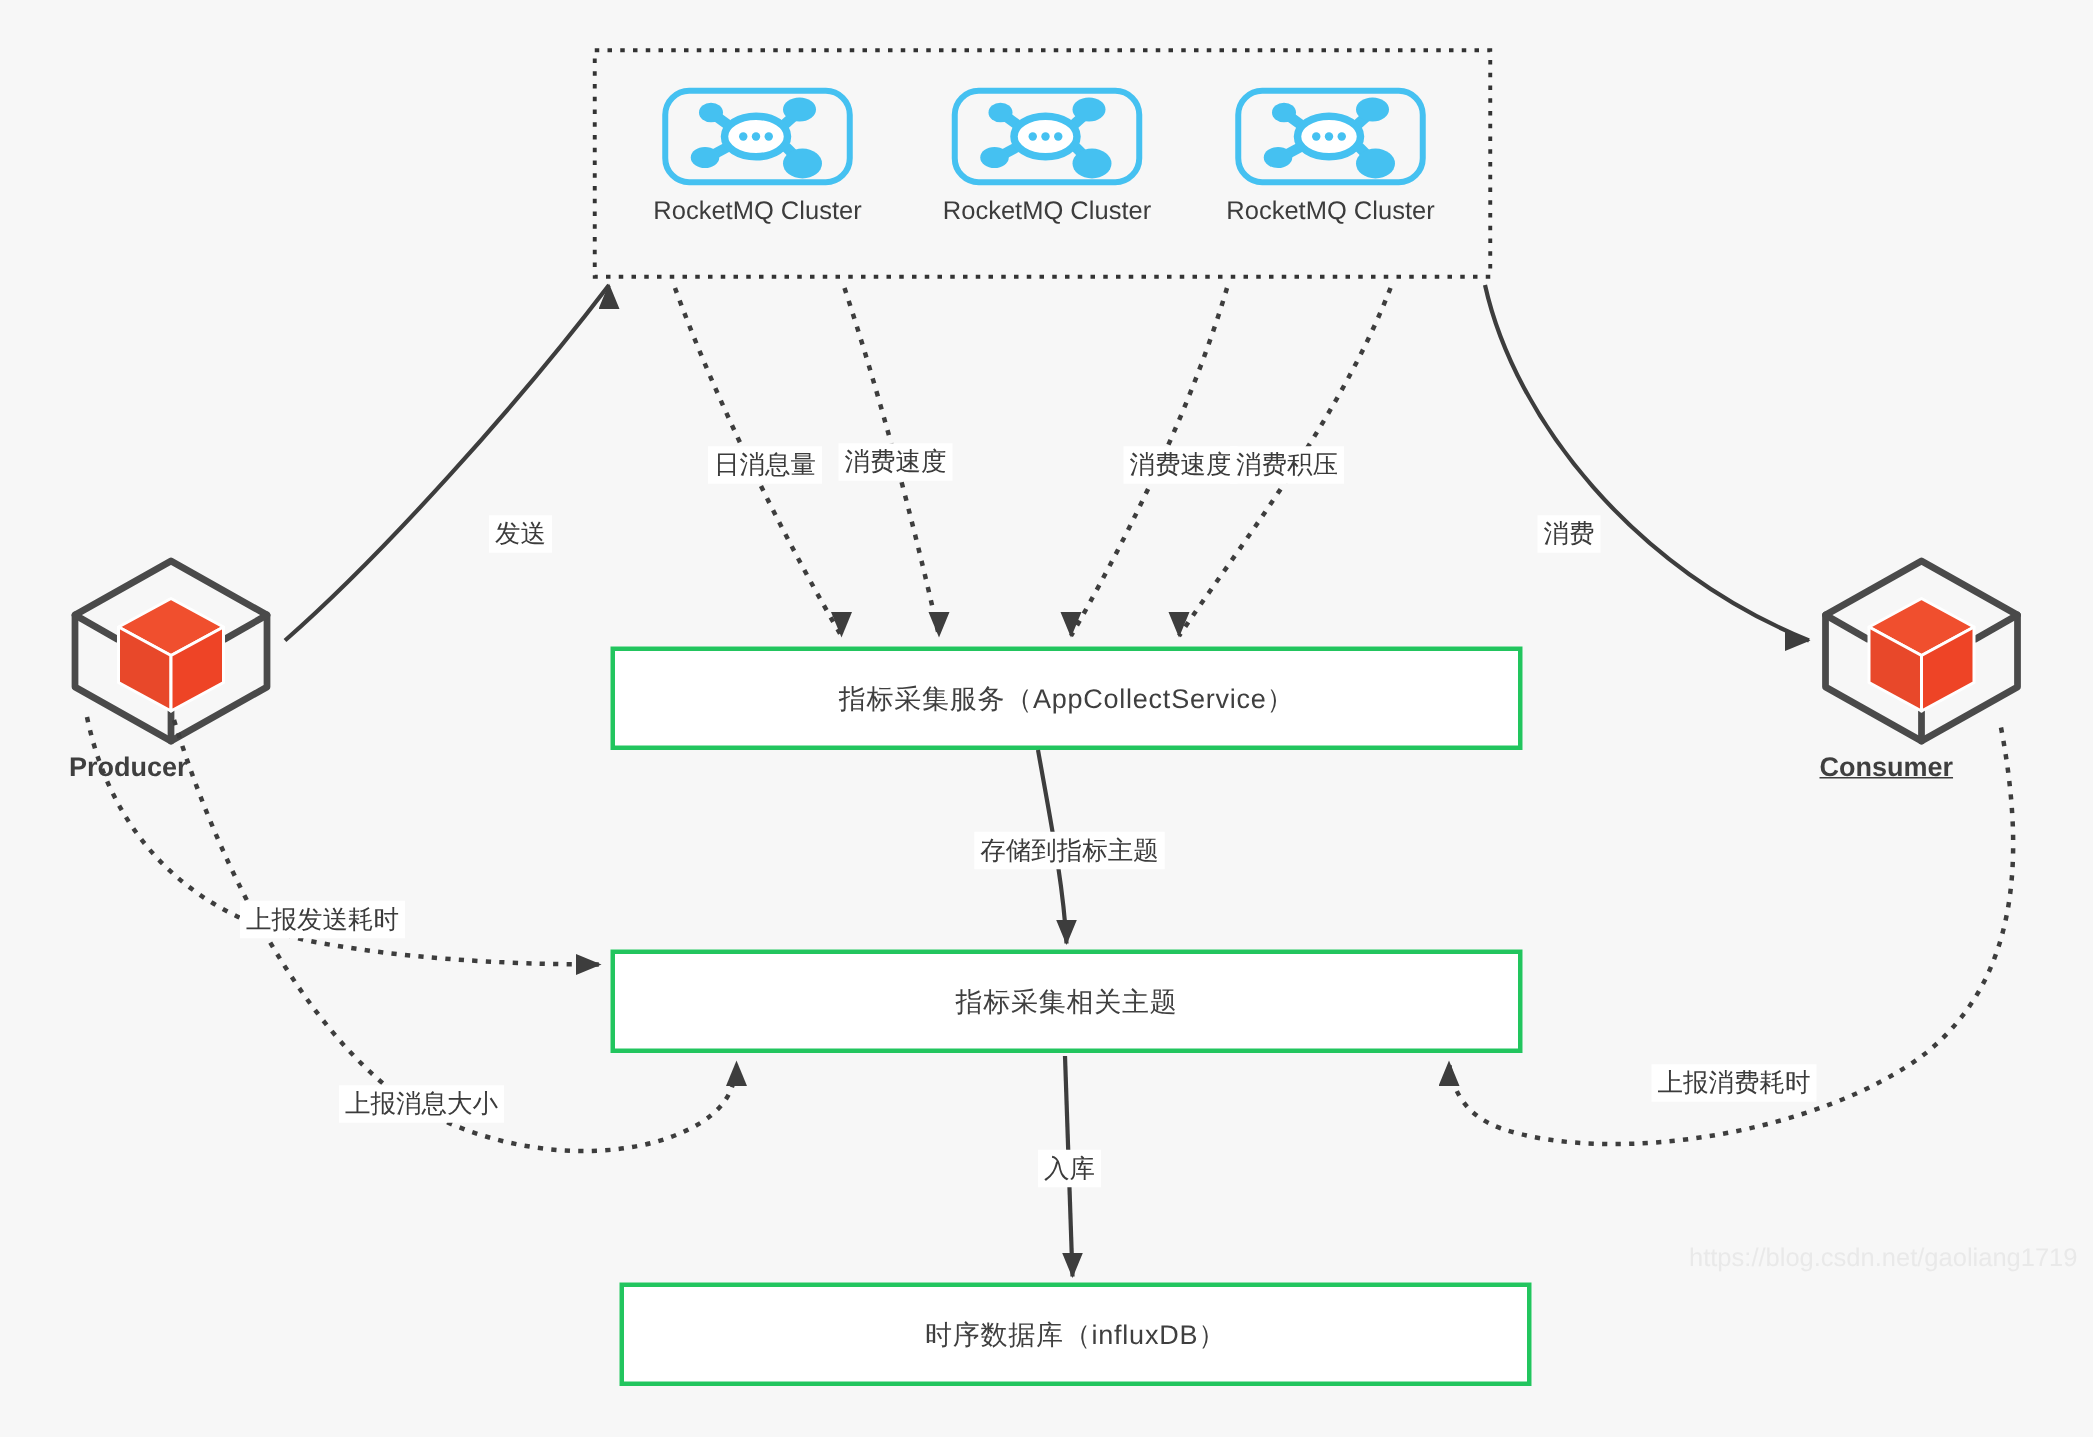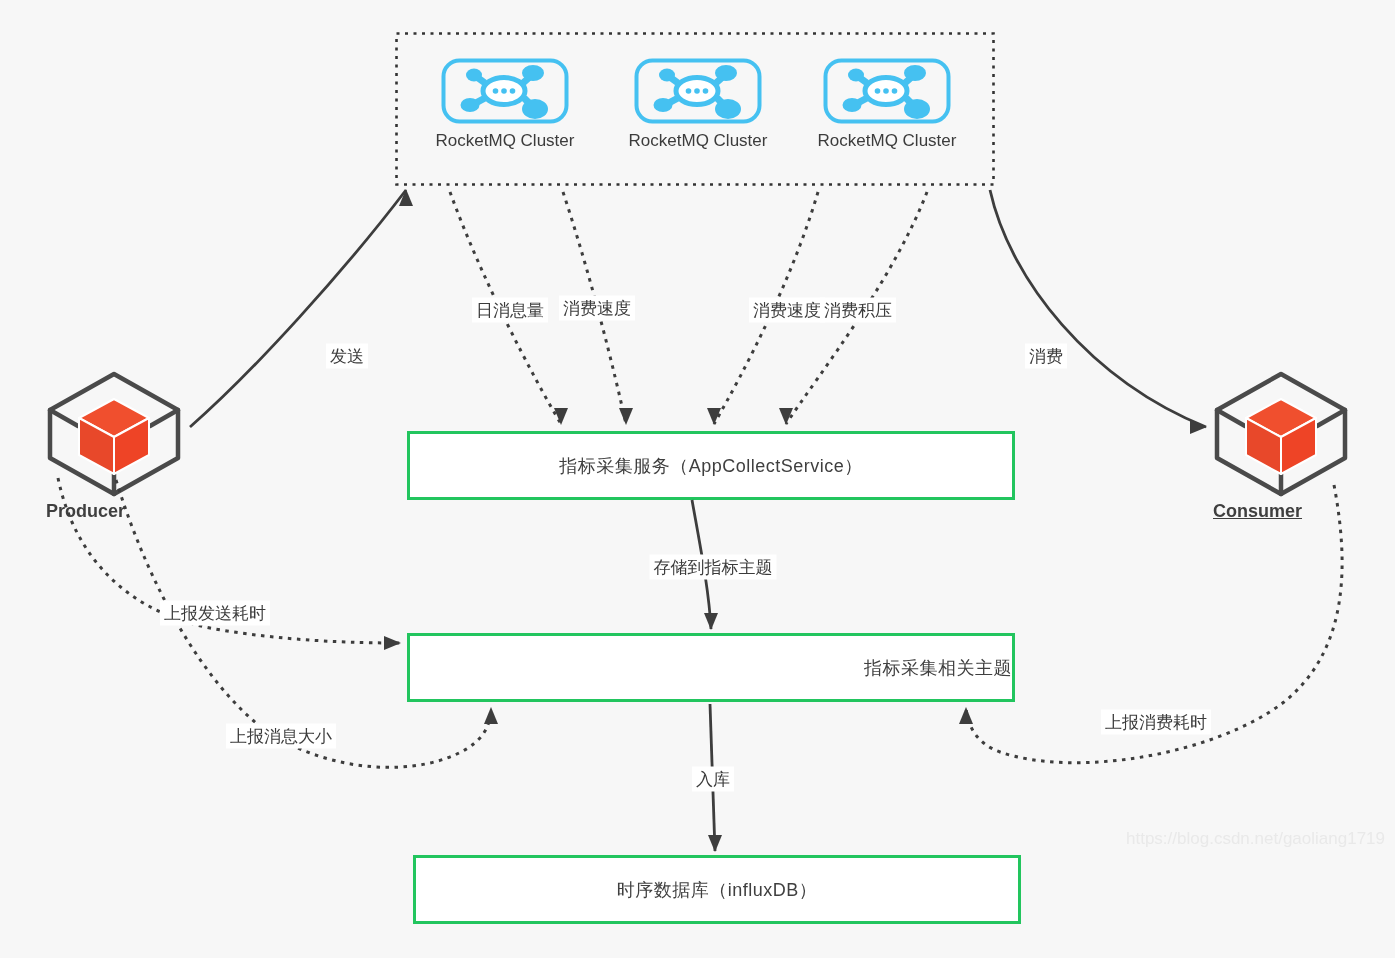--- a/index.html
+++ b/index.html
@@ -144,21 +144,21 @@
       <path d="M33,47 L68,66 L68,103 L33,84 Z" fill="#e8482a" stroke="#ffffff" stroke-width="2" stroke-linejoin="round"></path>
       <path d="M68,66 L103,47 L103,84 L68,103 Z" fill="#ee4426" stroke="#ffffff" stroke-width="2" stroke-linejoin="round"></path>
     </svg>
     <div class="alabel">Consumer</div>
   </div>
 
   <div class="node-box" style="left:407px;top:431px;width:602px;height:63px;">
     <span>指标采集服务（AppCollectService）</span>
   </div>
 
-  <div class="node-box" style="left:407px;top:633px;width:602px;height:63px;justify-content:flex-end;">
+  <div class="node-box" style="left:407px;top:633px;width:602px;height:63px;">
     <span>指标采集相关主题</span>
   </div>
 
   <div class="node-box" style="left:413px;top:855px;width:602px;height:63px;">
     <span>时序数据库（influxDB）</span>
   </div>
 
   <div class="edge-label" style="left:347px;top:356px;">发送</div>
   <div class="edge-label" style="left:1046px;top:356px;text-align:right;">消费</div>
   <div class="edge-label" style="left:510px;top:310px;">日消息量</div>

